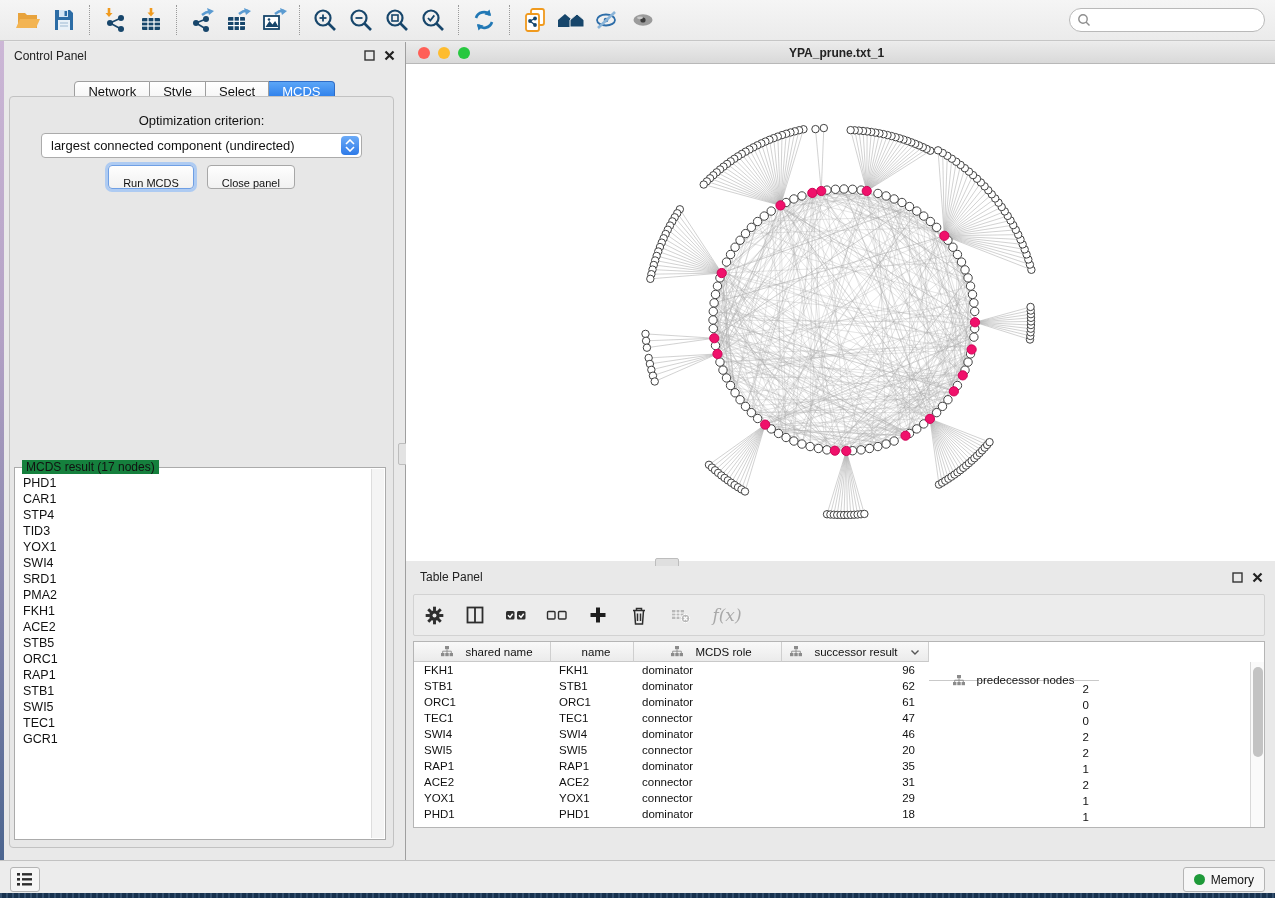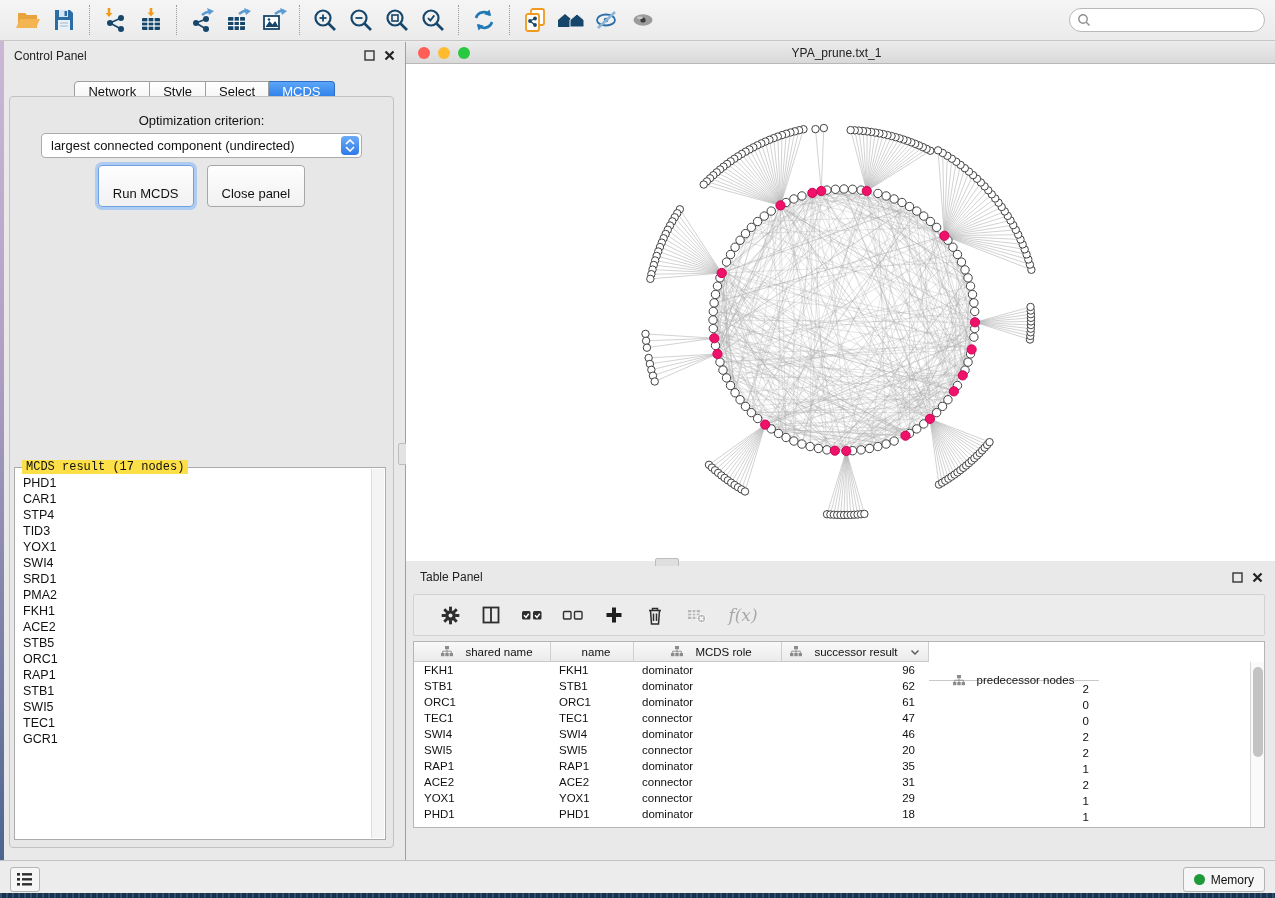--- a/index.html
+++ b/index.html
@@ -34,50 +34,50 @@
           border:1px solid #c2c2c2;border-radius:4px;}
   .opt-label{position:absolute;left:0;right:0;top:16px;text-align:center;font-size:13px;}
   .select{position:absolute;left:31px;right:31px;top:36px;height:23px;background:#fff;
           border:1px solid #ababab;border-radius:4px;display:flex;align-items:center;}
   .select .sel-text{flex:1;font-size:13px;padding-left:9px;white-space:nowrap;overflow:hidden;}
   .spinner{width:18px;height:19px;margin-right:2px;border-radius:4px;
            background:linear-gradient(#6cabf7,#2d7ae8);display:flex;flex-direction:column;
            align-items:center;justify-content:center;gap:1px;}
   .btn-row{position:absolute;left:0;right:0;top:68px;display:flex;justify-content:center;gap:13px;}
   .btn{background:linear-gradient(#fefefe,#f1f1f1);border:1px solid #a7a7a7;border-radius:4px;
-       font-size:13px;padding:20px 14px;height:24px;box-sizing:border-box;color:#111;}
+       font-size:11px;padding:11px 14px;height:24px;box-sizing:border-box;color:#111;}
   .btn.focus{border-color:#6f9fe4;box-shadow:0 0 0 3px #aecbf2;}
   .fieldset{position:absolute;left:4px;right:7px;top:370px;bottom:7px;background:#fff;
             border:1px solid #ababab;}
-  .fieldset .legend{position:absolute;top:-8px;left:7px;background:#fde047;padding:0 4px;font-size:12px;color:#111;font-family:Liberation Mono, monospace;}
+  .fieldset .legend{position:absolute;top:-8px;left:7px;background:#15803d;padding:0 4px;font-size:12px;color:#111;}
   .mcds-list{position:absolute;left:0;top:1px;right:14px;bottom:0;padding:6px 0 0 8px;
              font-size:12.5px;line-height:16px;overflow:hidden;}
   .list-track{position:absolute;right:1px;top:1px;bottom:1px;width:12px;background:#f4f4f4;border-left:1px solid #ddd;}
   
   .v-divider{position:absolute;left:405px;top:42px;width:1px;height:818px;background:#9f9f9f;}
   .v-handle{position:absolute;left:398px;top:443px;width:9px;height:20px;background:#e3e3e3;
             border:1px solid #bdbdbd;border-radius:2px;}
   .h-divider{position:absolute;left:406px;top:561px;width:869px;height:5px;background:#e9e9e9;border-bottom:1px solid #c2c2c2;}
   .h-handle{position:absolute;left:655px;top:558px;width:22px;height:8px;background:#dfdfdf;border:1px solid #bdbdbd;border-radius:2px;}
   
   .network-panel{position:absolute;left:406px;top:42px;width:869px;height:519px;background:#fff;}
   .net-titlebar{position:absolute;left:0;top:0;width:100%;height:22px;
                 background:linear-gradient(#ebebeb,#d9d9d9);border-bottom:1px solid #b8b8b8;box-sizing:border-box;}
   .lights{position:absolute;left:12px;top:5px;display:flex;gap:8px;}
   .light{width:12px;height:12px;border-radius:50%;}
-  .net-title{position:absolute;left:0;right:8px;top:4px;text-align:center;font-size:12px;font-weight:400;color:#222;}
+  .net-title{position:absolute;left:0;right:8px;top:4px;text-align:center;font-size:12px;font-weight:700;color:#222;}
   .net-canvas{position:absolute;left:0;top:22px;width:869px;height:497px;background:#fff;}
   .chord{stroke:#a8a8a8;stroke-width:.6;opacity:.5;}
   .fan-edge{stroke:#b2b2b2;stroke-width:.65;opacity:.9;}
   .ring-node{fill:#fff;stroke:#424242;stroke-width:1;}
   .pink-node{fill:#f0116b;stroke:#cf0558;stroke-width:1;}
   
   .table-panel{position:absolute;left:406px;top:566px;width:869px;height:294px;background:#e9e9e9;}
   .tp-toolbar{position:absolute;left:7px;right:10px;top:28px;height:42px;background:#ececec;
-              border:1px solid #d2d2d2;border-radius:2px;display:flex;align-items:center;gap:17px;padding-left:24px;box-sizing:border-box;}
+              border:1px solid #d2d2d2;border-radius:2px;display:flex;align-items:center;gap:17px;padding-left:8px;box-sizing:border-box;}
   .tp-icon{display:flex;align-items:center;justify-content:center;width:24px;height:24px;}
   .fx{font-family:"DejaVu Serif",serif;font-style:italic;font-size:17px;color:#a8a8a8;}
   .table-wrap{position:absolute;left:7px;right:10px;top:75px;bottom:32px;background:#fff;
               border:1px solid #b5b5b5;overflow:hidden;}
   .thead{display:flex;height:20px;}
   .th{display:flex;align-items:center;justify-content:center;gap:12px;font-size:11.5px;
       background:linear-gradient(#f9f9f9,#ebebeb);border-right:1px solid #cfcfcf;border-bottom:1px solid #c9c9c9;box-sizing:border-box;}
   .tr{display:flex;height:16px;align-items:center;}
   .td{font-size:11.5px;box-sizing:border-box;white-space:nowrap;overflow:hidden;}
   .c0{width:137px;padding-left:10px;}

